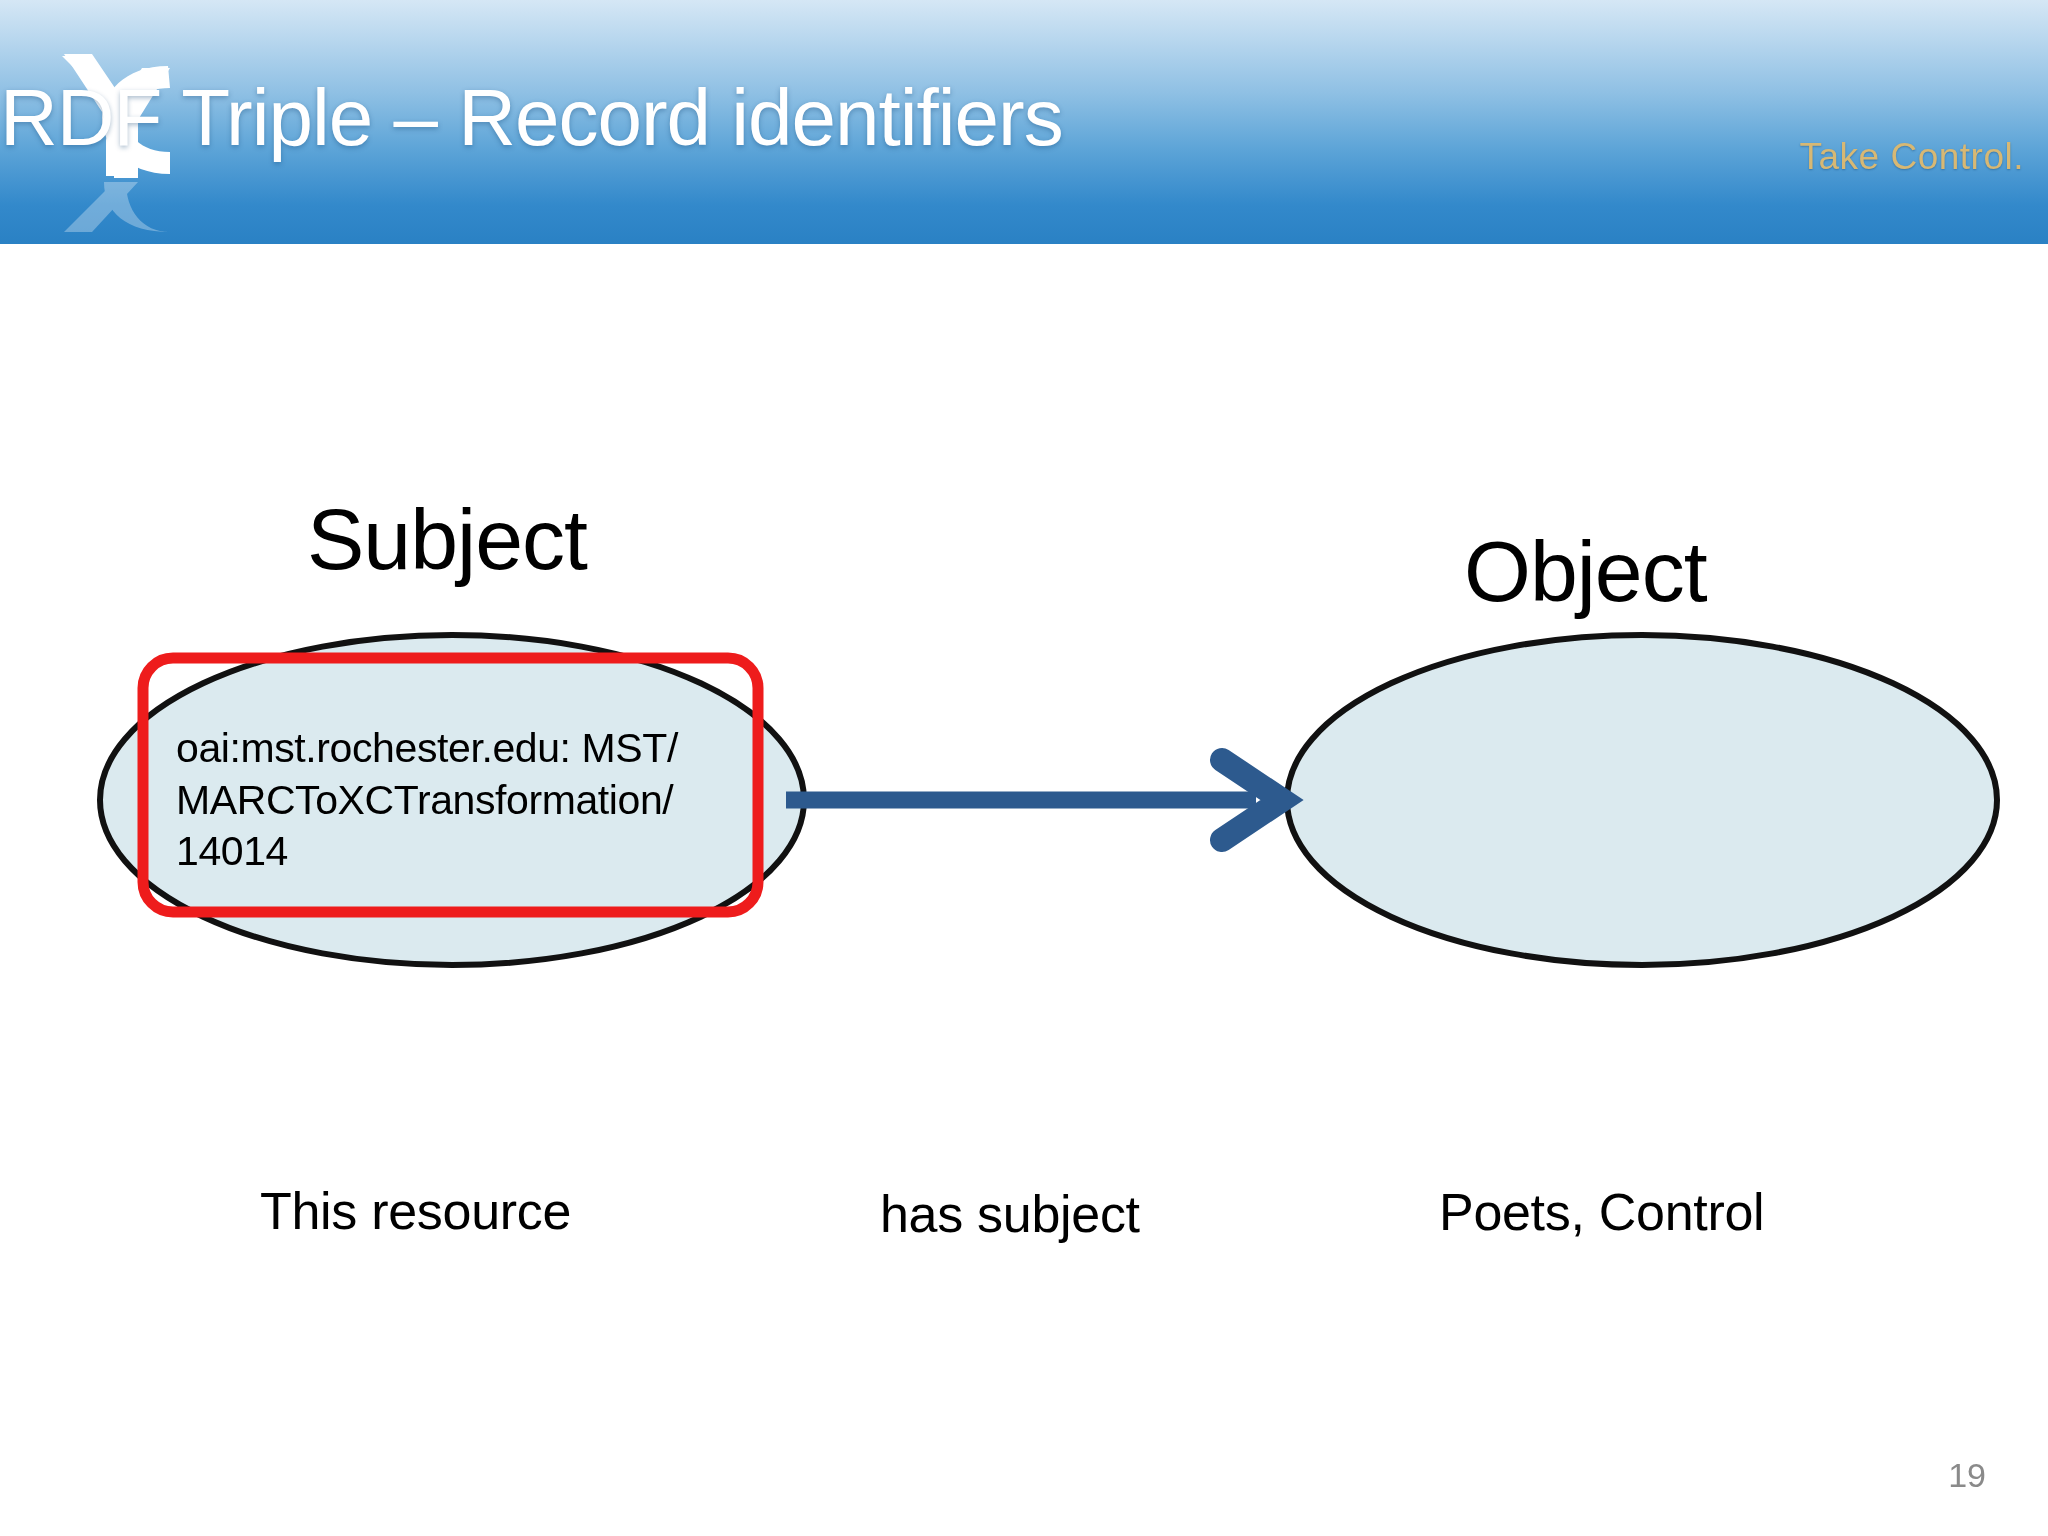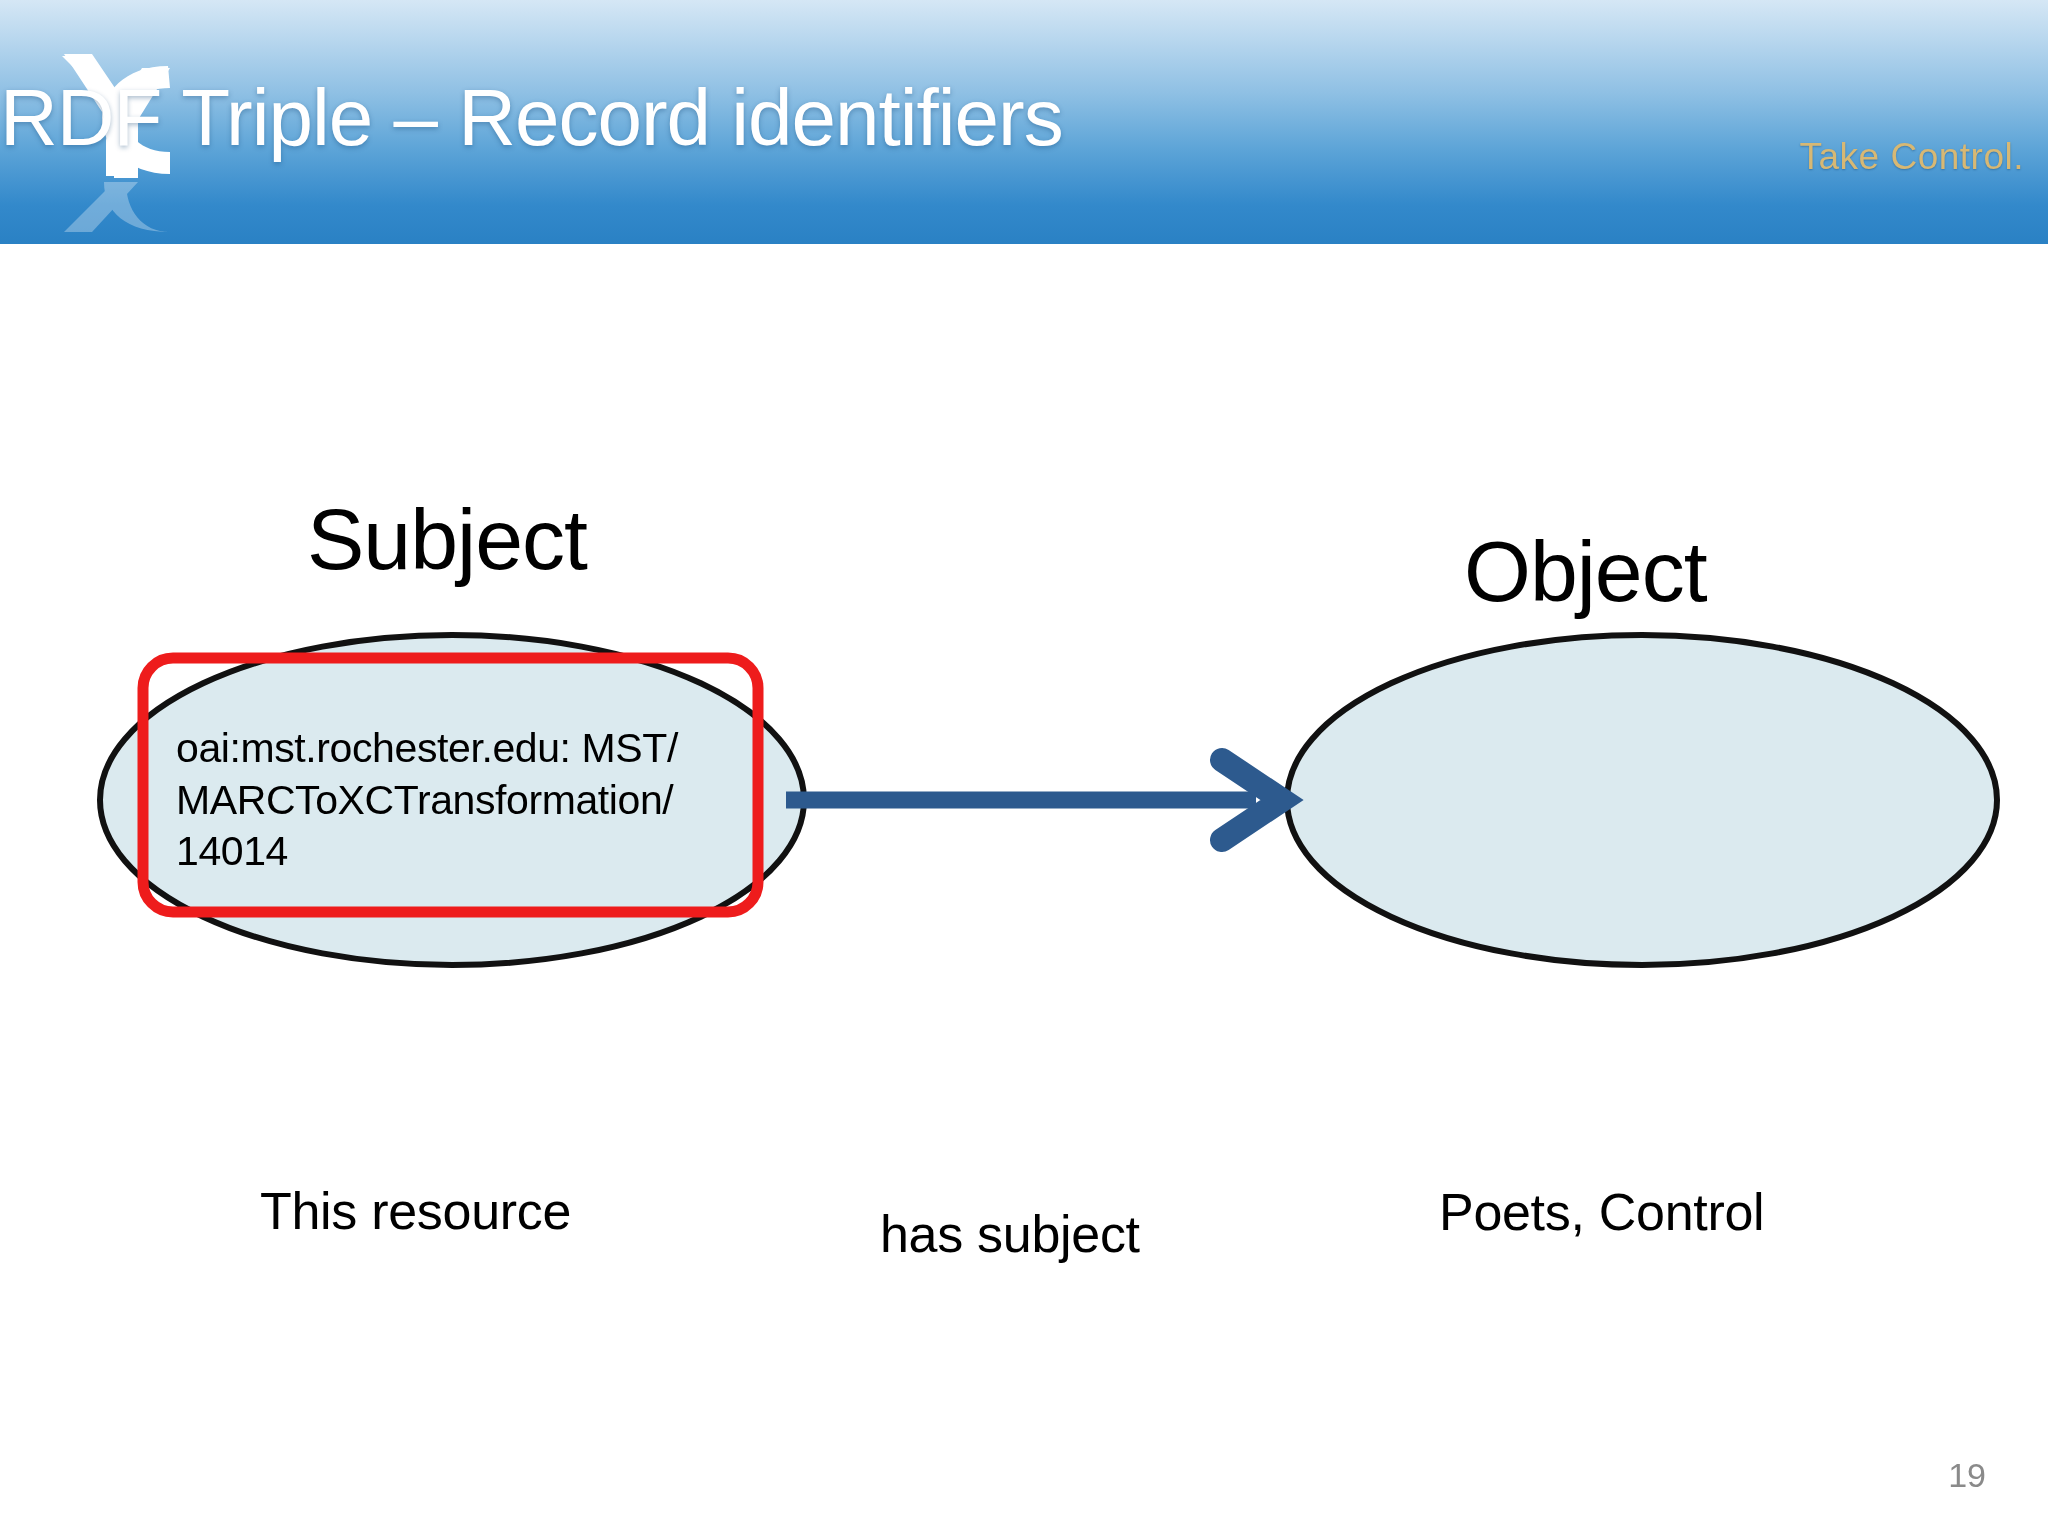--- a/index.html
+++ b/index.html
@@ -128,21 +128,21 @@
     position: absolute;
     color: #000000;
     font-family: "Liberation Sans", sans-serif;
     font-size: 52px;
     font-weight: 400;
     line-height: 1;
     white-space: nowrap;
     letter-spacing: -0.3px;
   }
   #caption-subject   { left: 232px;  top: 1185px; margin-left: 28px; }
-  #caption-predicate { left: 880px;  top: 1188px; margin-top: 20px; }
+  #caption-predicate { left: 880px;  top: 1188px; }
   #caption-object    { left: 1439px; top: 1186px; }
 
   
   #page-number {
     position: absolute;
     right: 62px;
     bottom: 44px;
     color: #8a8a8a;
     font-family: "Liberation Sans", sans-serif;
     font-size: 34px;

